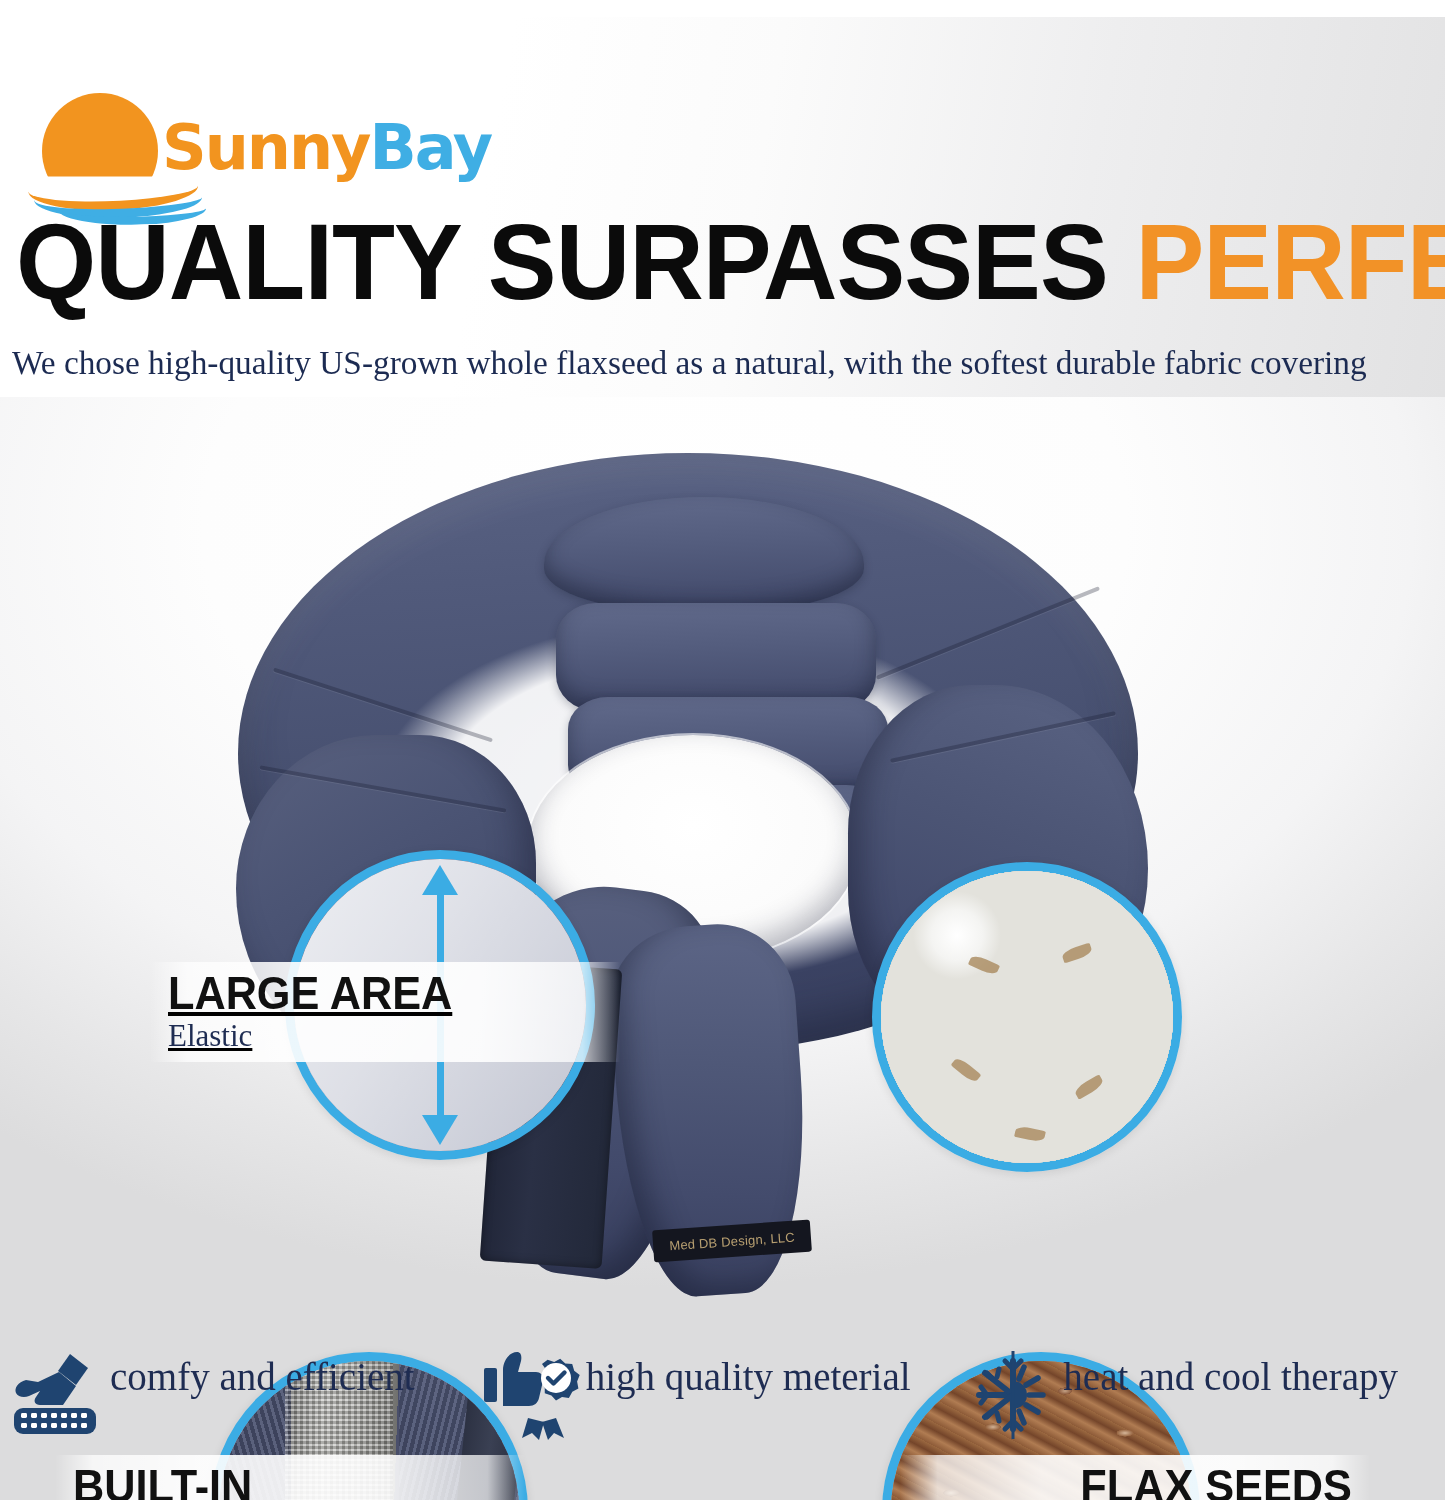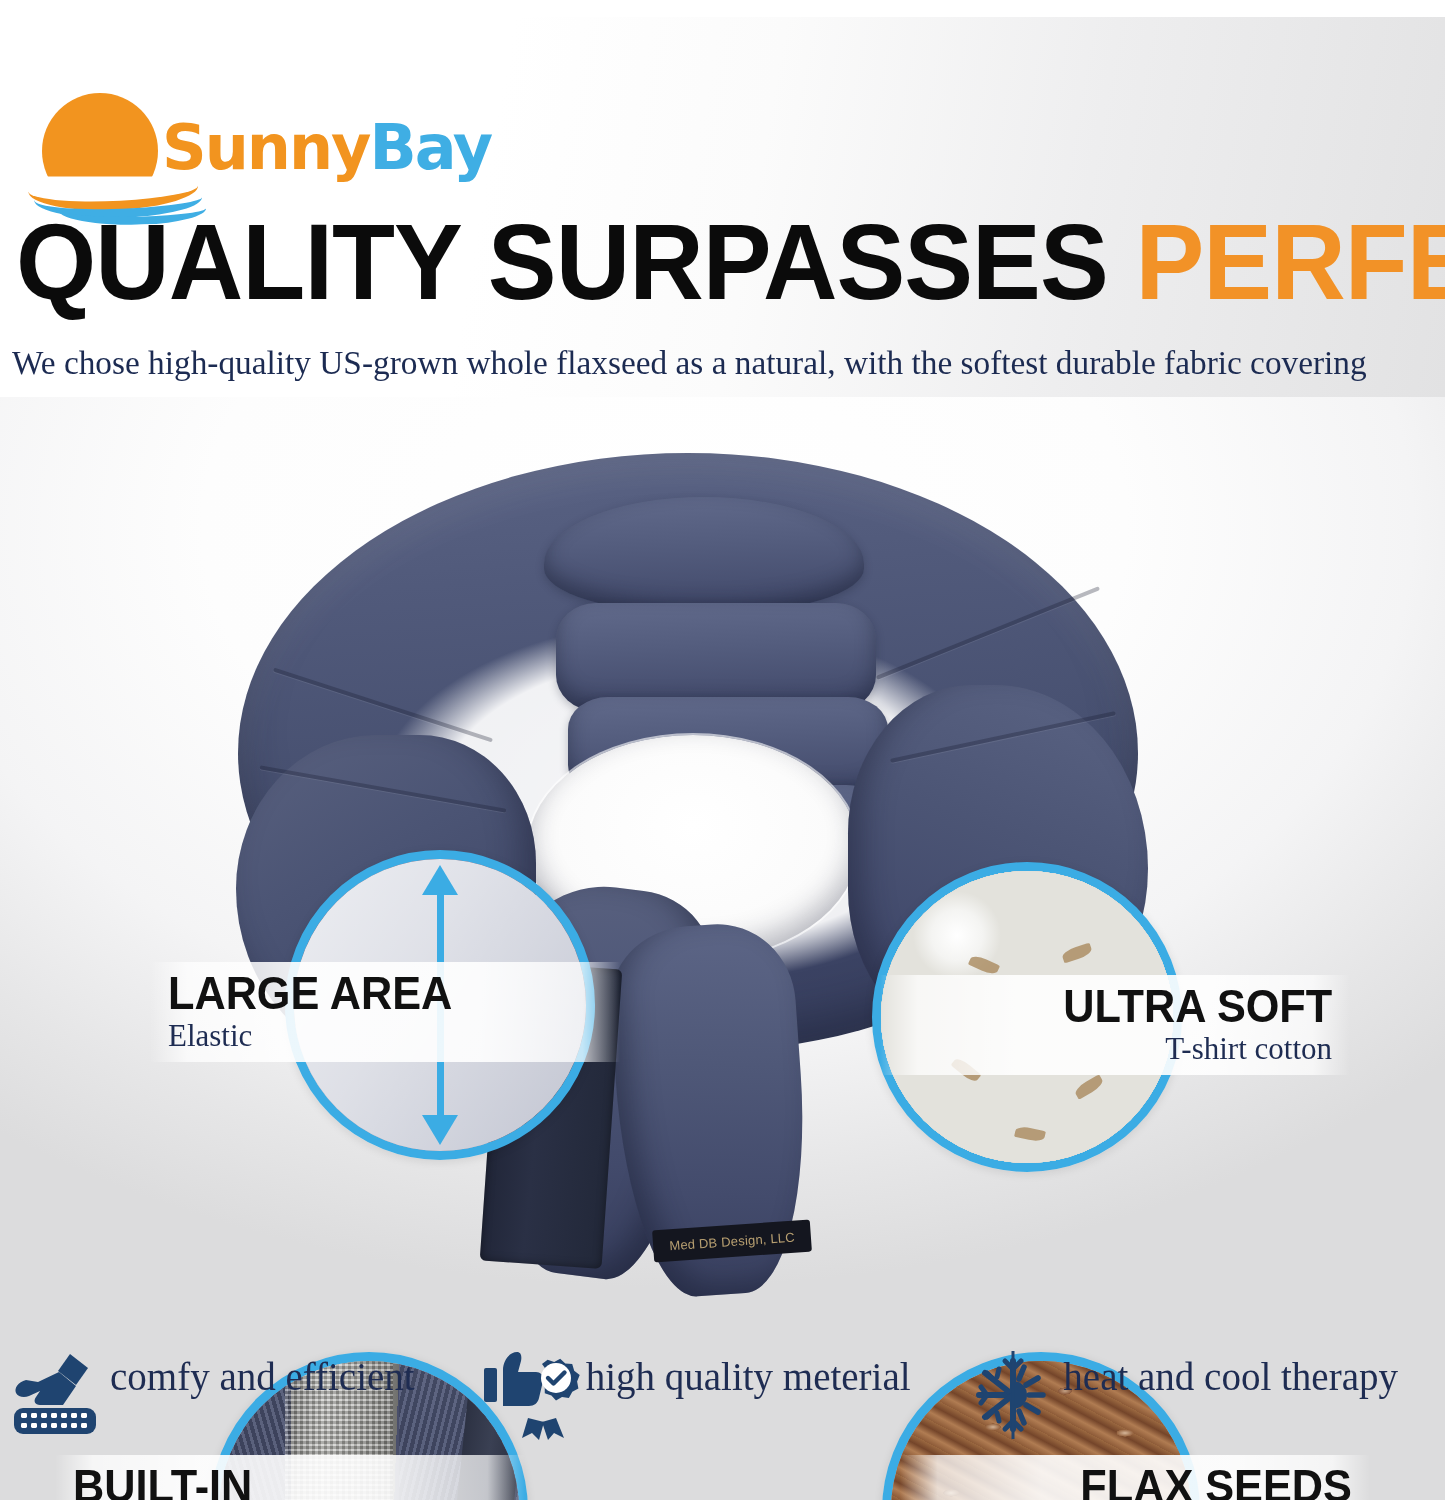--- a/index.html
+++ b/index.html
@@ -437,21 +437,21 @@
     font-size: 31px;
     line-height: 34px;
     color: #1e2c52;
     white-space: nowrap;
     margin-top: 2px;
   }
   .band-right { align-items: flex-end; }
   .band-right .band-title,
   .band-right .band-sub { transform-origin: right center; }
 
-  .bd-large { left: 150px; top: 565px;  width: 470px; }
+  .bd-large { left: 150px; top: 565px;  width: 470px; text-decoration: underline; }
   .bd-soft  { left: 880px; top: 578px;  width: 470px; text-align: right; }
   .bd-built { left: 55px;  top: 1058px; width: 470px; }
   .bd-flax  { left: 900px; top: 1058px; width: 470px; text-align: right; }
 
   
   .benefits {
     position: absolute;
     left: 0;
     top: 1330px;
     width: 1445px;
@@ -558,24 +558,20 @@
 
     <div class="callout co-flax">
       <div class="callout-inner"></div>
     </div>
 
     <div class="band bd-large">
       <div class="band-title">LARGE AREA</div>
       <div class="band-sub">Elastic</div>
     </div>
 
-    <div class="band bd-soft band-right">
-      <div class="band-title">ULTRA SOFT</div>
-      <div class="band-sub">T-shirt cotton</div>
-    </div>
 
     <div class="band bd-built">
       <div class="band-title">BUILT-IN</div>
       <div class="band-sub">Elastic</div>
     </div>
 
     <div class="band bd-flax band-right">
       <div class="band-title">FLAX SEEDS</div>
       <div class="band-sub">Filling</div>
     </div>

